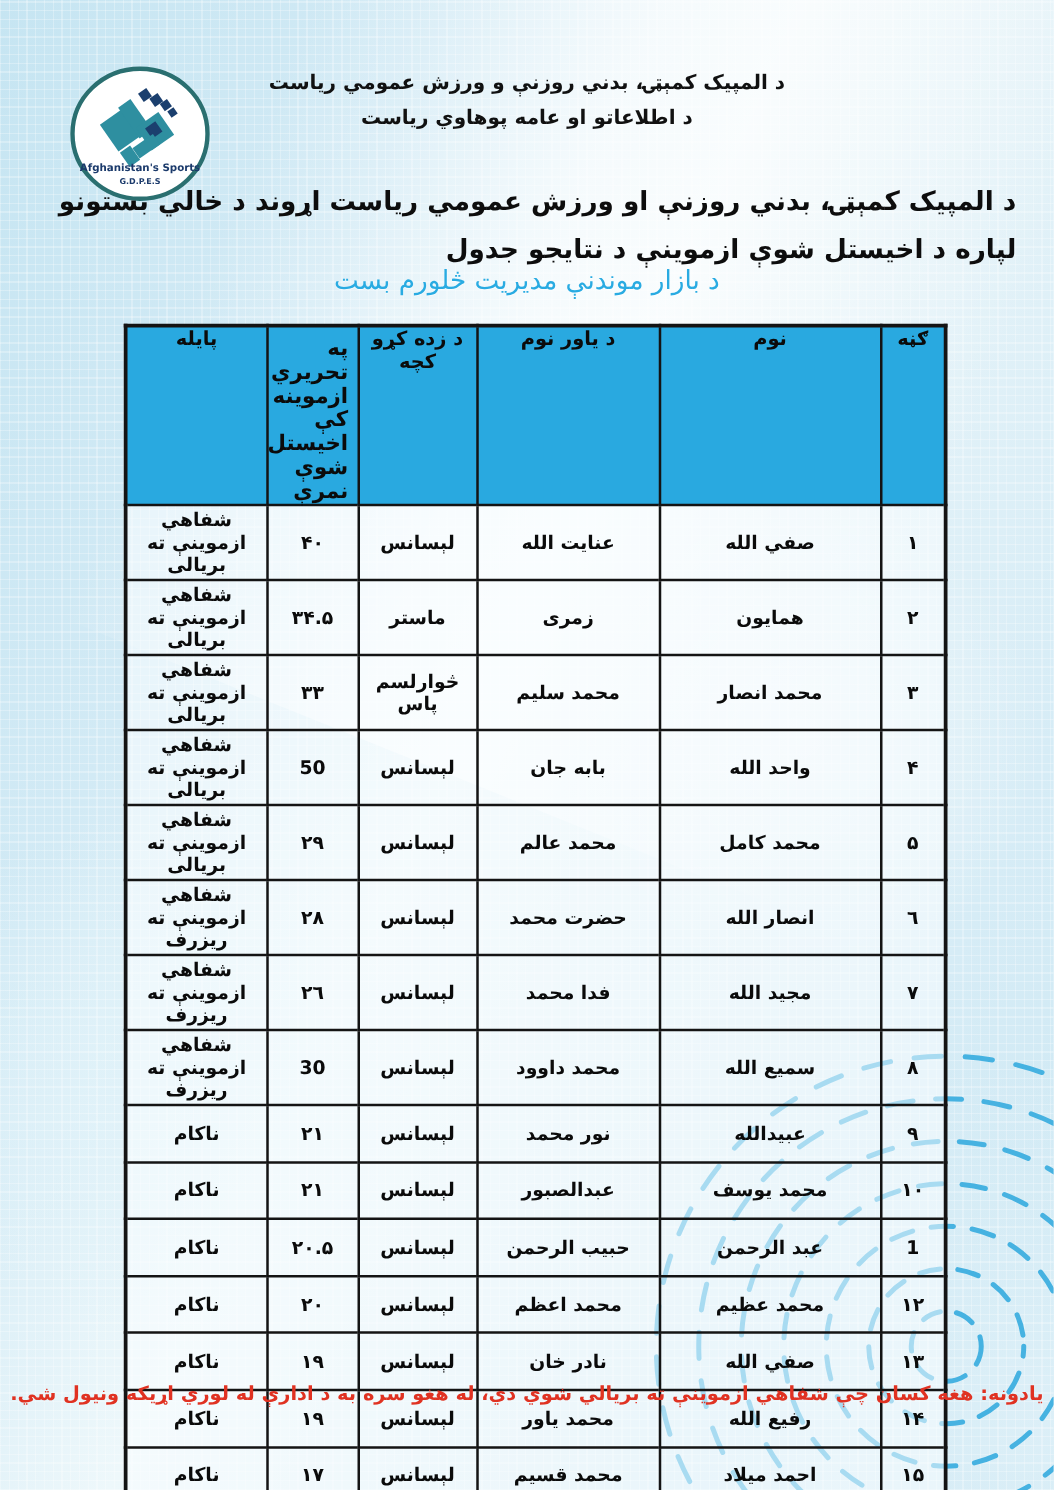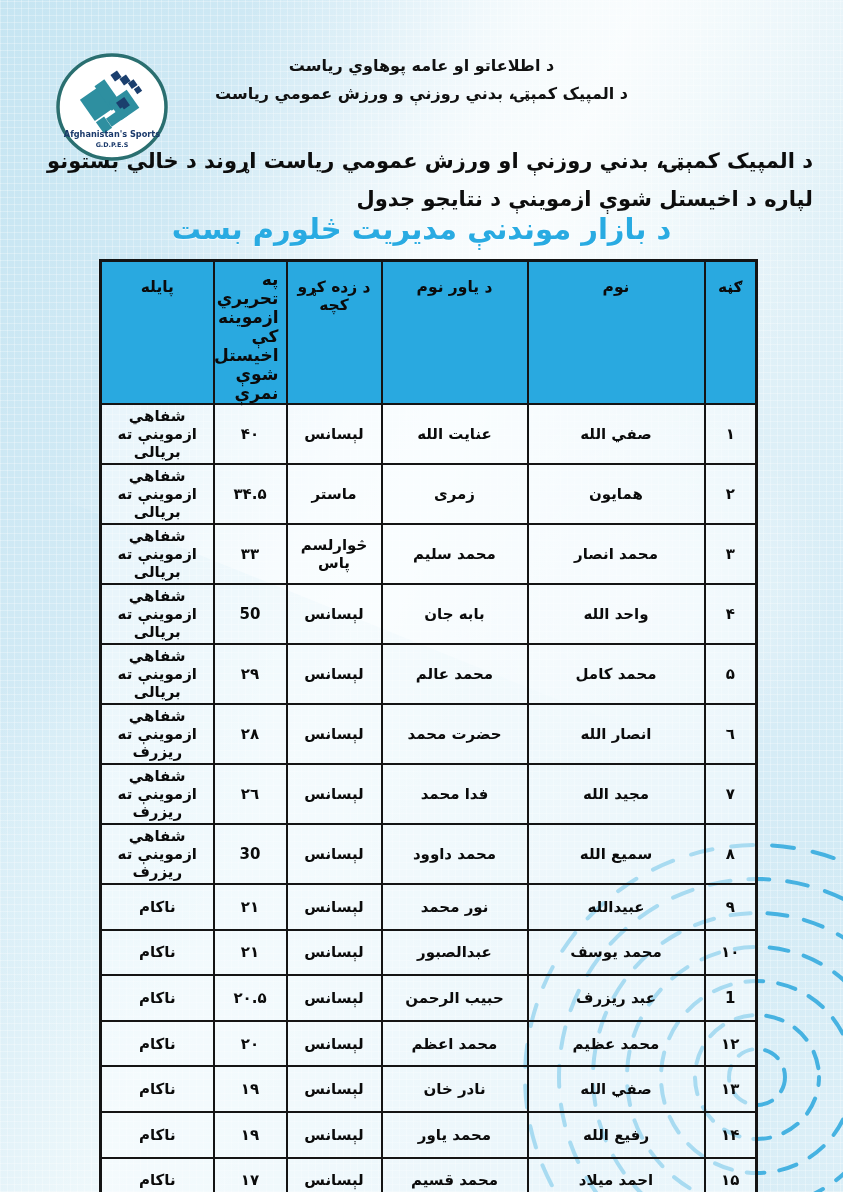--- a/index.html
+++ b/index.html
@@ -35,36 +35,36 @@
   .org-lines{
     position:absolute;z-index:2;top:52px;left:0;right:0;
     text-align:center;color:#111;font-weight:bold;font-size:16px;line-height:28px;
   }
   .doc-title{
     position:absolute;z-index:2;top:142px;left:30px;right:30px;
     color:#0d0d0d;font-weight:bold;font-size:21px;line-height:38px;
   }
   .doc-subtitle{
     position:absolute;z-index:2;top:212px;left:0;right:0;
-    text-align:center;color:#29ABE2;font-weight:bold;font-size:29px;
+    text-align:center;color:#29ABE2;font-weight:normal;font-size:21px;
     text-shadow:0 1px 0 rgba(255,255,255,0.6);
   }
 
   .results-table{
     position:absolute;z-index:2;top:259px;right:85px;
     width:656px;border-collapse:collapse;table-layout:fixed;
     border:3px solid #141414;
   }
   .results-table th,.results-table td{
     border:2px solid #141414;
     color:#0b0b0b;font-weight:bold;text-align:center;
   }
   .results-table thead tr{height:84px;}
   .results-table th{
-    background:#29A9E0;vertical-align:top;padding-top:16px;font-size:15.5px;
+    background:#29A9E0;vertical-align:top;padding-top:0;font-size:15.5px;
   }
   .results-table th.score-col{
     font-size:17px;line-height:19px;padding:8px 7px 0 7px;
     text-align:justify;text-align-last:right;
   }
   .results-table tbody tr{height:45.6px;}
   .results-table td{
     background:rgba(249,253,255,0.55);font-size:15px;padding:2px 3px;
   }
   .col-num{width:52px;}
@@ -112,22 +112,22 @@
       <rect x="57" y="20" width="8" height="8" transform="rotate(-35 61 24)" fill="#1B3F6E"></rect>
       <rect x="66" y="24" width="8" height="8" transform="rotate(-35 70 28)" fill="#1B3F6E"></rect>
       <rect x="74" y="29" width="7" height="7" transform="rotate(-35 77 32)" fill="#1B3F6E"></rect>
       <rect x="80" y="35" width="6" height="6" transform="rotate(-35 83 38)" fill="#1B3F6E"></rect>
     </g>
     <text x="57" y="85" text-anchor="middle" class="logo-caption" font-size="8.2" fill="#1B3A6B">Afghanistan's Sports</text>
     <text x="57" y="95" text-anchor="middle" class="logo-caption" font-size="6.4" fill="#1B3A6B">G.D.P.E.S</text>
   </svg>
 
   <div class="org-lines">
+    <div>د المپیک کمېټۍ، بدني روزنې و ورزش عمومي ریاست</div>
     <div>د اطلاعاتو او عامه پوهاوي ریاست</div>
-    <div>د المپیک کمېټۍ، بدني روزنې و ورزش عمومي ریاست</div>
   </div>
 
   <div class="doc-title">د المپیک کمېټۍ، بدني روزنې او ورزش عمومي ریاست اړوند د خالي بستونو لپاره د اخیستل شوې ازموینې د نتایجو جدول</div>
   <div class="doc-subtitle">د بازار موندنې مدیریت څلورم بست</div>
 
   <table class="results-table">
     <colgroup>
       <col class="col-num">
         <col class="col-name">
         <col class="col-father">
@@ -221,21 +221,21 @@
         <tr>
           <td>۱۰</td>
           <td>محمد یوسف</td>
           <td>عبدالصبور</td>
           <td>لېسانس</td>
           <td>۲۱</td>
           <td>ناکام</td>
         </tr>
         <tr>
           <td>1</td>
-          <td>عبد ریزرف</td>
+          <td>عبد الرحمن</td>
           <td>حبیب الرحمن</td>
           <td>لېسانس</td>
           <td>۲۰.۵</td>
           <td>ناکام</td>
         </tr>
         <tr>
           <td>۱۲</td>
           <td>محمد عظیم</td>
           <td>محمد اعظم</td>
           <td>لېسانس</td>
@@ -262,14 +262,15 @@
           <td>۱۵</td>
           <td>احمد میلاد</td>
           <td>محمد قسیم</td>
           <td>لېسانس</td>
           <td>۱۷</td>
           <td>ناکام</td>
         </tr>
       </tbody>
   </table>
 
+  <div class="note-line">یادونه: هغه کسان چې شفاهي ازموینې ته بریالي شوي دي، له هغو سره به د ادارې له لوري اړیکه ونیول شي.</div>
 
 </div>
 
 </body></html>

